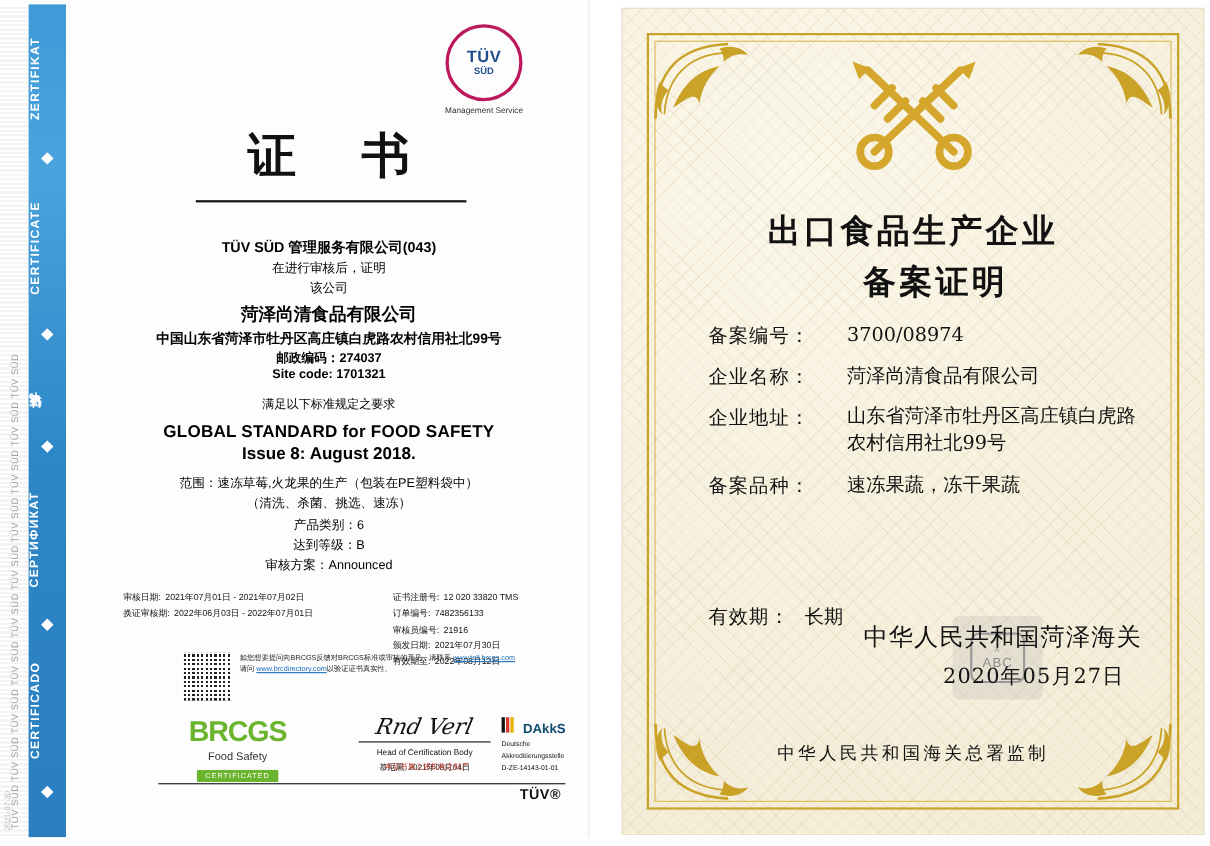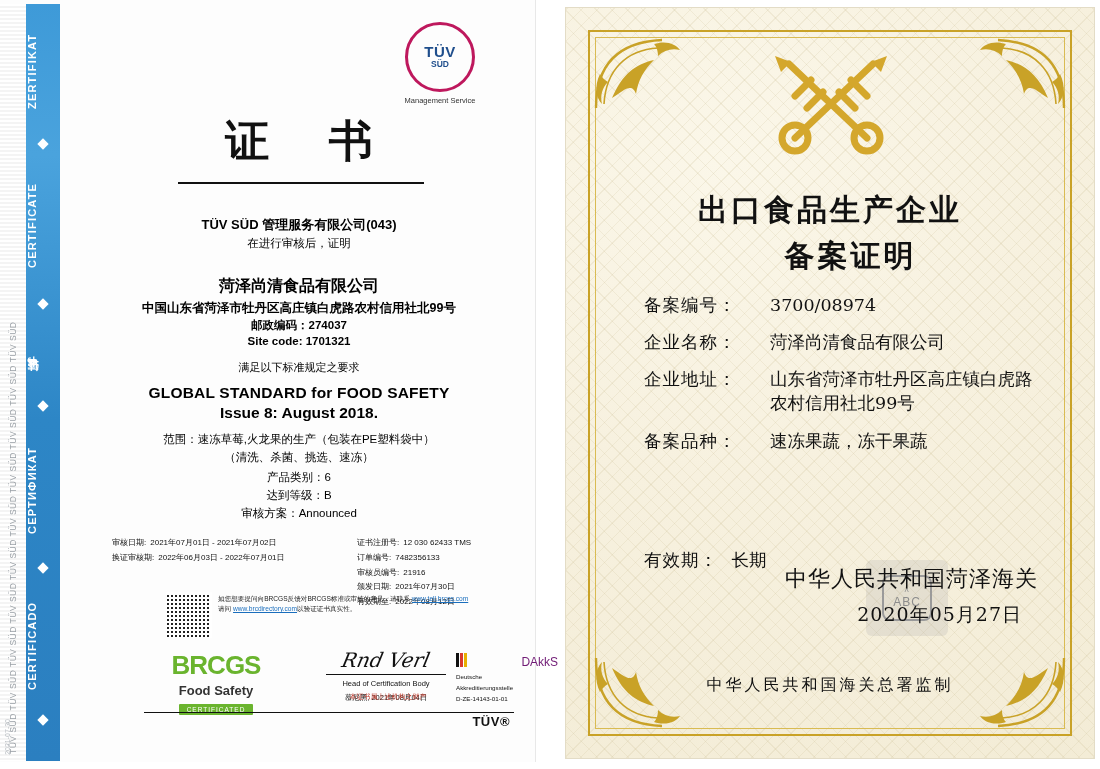--- a/index.html
+++ b/index.html
@@ -106,37 +106,37 @@
       repeating-linear-gradient(0deg,#111 0 2px,#fff 2px 4px);
     background-blend-mode:screen;border:1px solid #fff;
   }
   .disc{
     position:absolute;left:152px;top:594px;width:290px;font-size:6.6px;color:#222;line-height:1.5;
   }
   .disc a{color:#1a6ebd;text-decoration:underline;}
 
   .brcgs{position:absolute;left:88px;top:650px;width:124px;text-align:center;}
   .brcgs .mark{font-size:26px;font-weight:bold;color:#6ab42e;letter-spacing:-1px;}
-  .brcgs .fs{font-size:13px;color:#333;margin-top:2px;font-weight:bold;}
+  .brcgs .fs{font-size:10px;color:#333;margin-top:2px;font-weight:normal;}
   .brcgs .badge{
     margin:3px auto 0;font-size:6.5px;color:#fff;background:#6ab42e;
     padding:2px 8px;display:inline-block;letter-spacing:1px;border-radius:1px;
   }
   .sign-wrap{position:absolute;left:260px;top:648px;width:120px;text-align:center;}
   .sign-script{
     font-family:"DejaVu Serif",serif;font-style:italic;font-size:20px;color:#111;
     transform:skewX(-12deg);
   }
   .sign-line{border-top:1px solid #111;margin-top:2px;}
   .sign-cap{font-size:7.5px;color:#111;margin-top:3px;line-height:1.5;}
 
   .dakks{position:absolute;left:390px;top:652px;width:120px;}
   .dakks .bars{display:inline-block;vertical-align:middle;margin-right:3px;}
   .dakks .bars i{display:inline-block;width:3px;height:14px;margin-right:1px;}
-  .dakks .ttl{font-size:12px;font-weight:normal;color:#701a75;display:inline-block;vertical-align:middle;margin-left:46px;}
+  .dakks .ttl{font-size:12px;font-weight:bold;color:#0c4a6e;display:inline-block;vertical-align:middle;}
   .dakks .sub{font-size:6.2px;color:#111;line-height:1.45;margin-top:2px;}
 
   .red-stamp{
     position:absolute;left:252px;top:692px;width:140px;text-align:center;
     font-size:7px;color:#c0392b;
   }
   .footer-rule{position:absolute;left:78px;right:18px;top:712px;height:1px;background:#111;}
   .foot{
     position:absolute;left:78px;right:18px;top:718px;text-align:center;
     font-size:7.5px;color:#111;line-height:1.6;
@@ -255,20 +255,21 @@
             <div class="t2">SÜD</div>
           </div>
           <div class="tuv-caption">Management Service</div>
         </div>
 
         <div class="zhengshu">证 书</div>
         <div class="line-under-title"></div>
 
         <div class="blk l-org">TÜV SÜD 管理服务有限公司(043)</div>
         <div class="blk l-after">在进行审核后，证明</div>
+        <div class="blk l-thecomp">该公司</div>
         <div class="blk l-company">菏泽尚清食品有限公司</div>
         <div class="blk l-addr">中国山东省菏泽市牡丹区高庄镇白虎路农村信用社北99号</div>
         <div class="blk l-post">邮政编码：274037</div>
         <div class="blk l-site">Site code: 1701321</div>
         <div class="blk l-meet">满足以下标准规定之要求</div>
         <div class="blk l-std1">GLOBAL STANDARD for FOOD SAFETY</div>
         <div class="blk l-std2">Issue 8: August 2018.</div>
         <div class="blk l-scope1">范围：速冻草莓,火龙果的生产（包装在PE塑料袋中）</div>
         <div class="blk l-scope2">（清洗、杀菌、挑选、速冻）</div>
         <div class="blk l-cat">产品类别：6</div>
@@ -282,21 +283,21 @@
               <span class="v">2021年07月01日 - 2021年07月02日</span>
             </div>
             <div class="meta-row">
               <span class="k">换证审核期:</span>
               <span class="v">2022年06月03日 - 2022年07月01日</span>
             </div>
           </div>
           <div class="meta-col-r">
             <div class="meta-row">
               <span class="k">证书注册号:</span>
-              <span class="v">12 030 62433 TMS</span>
+              <span class="v">12 020 33820 TMS</span>
             </div>
             <div class="meta-row">
               <span class="k">订单编号:</span>
               <span class="v">7482356133</span>
             </div>
             <div class="meta-row">
               <span class="k">审核员编号:</span>
               <span class="v">21916</span>
             </div>
             <div class="meta-row">

